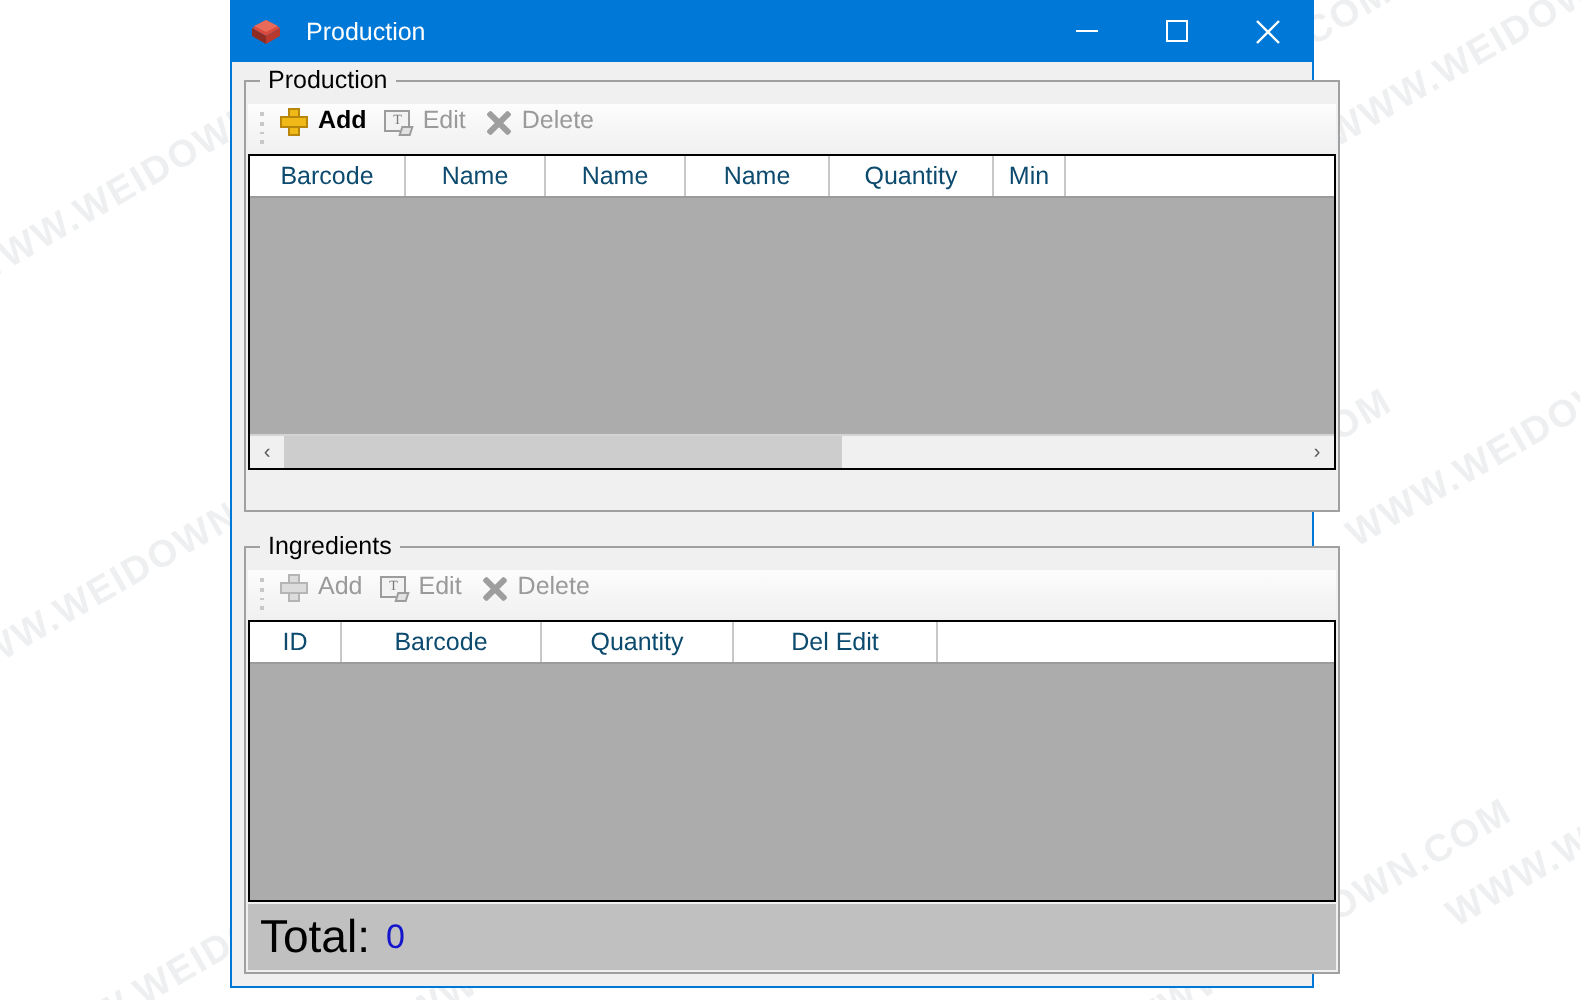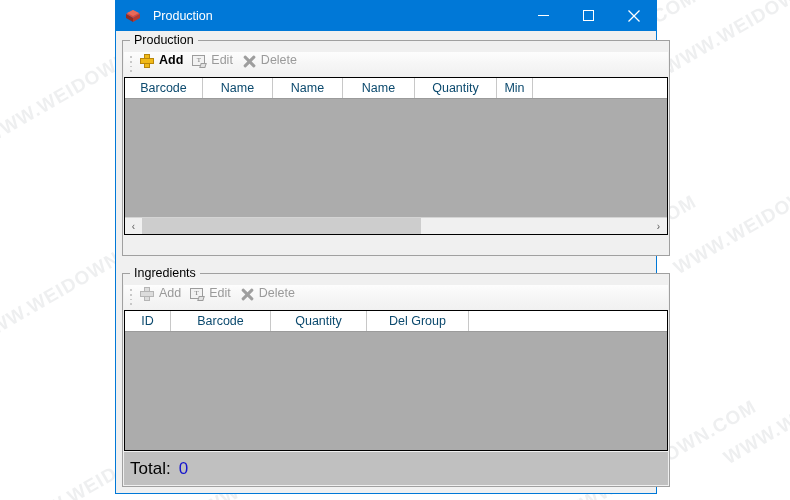--- a/index.html
+++ b/index.html
@@ -235,21 +235,21 @@
   
   #total-bar {
     position: absolute;
     left: 1px; right: 1px; bottom: 1px;
     height: 33px;
     background: #C0C0C0;
     display: flex;
     align-items: center;
     box-sizing: border-box;
   }
-  #total-label { font-size: 17px; color: #000000; margin-left: 6px; }
+  #total-label { font-size: 23px; color: #000000; margin-left: 6px; }
   #total-value { font-size: 17px; color: #1414CD; margin-left: 8px; }
 </style>
 </head>
 <body>
 
 <div id="page">
 
   <div id="watermark-layer">
       <div class="wm" style="left: -20px; top: 130px;">WWW.WEIDOWN.COM</div>
       <div class="wm" style="left: 150px; top: 80px;">WWW.WEIDOWN.COM</div>
@@ -384,21 +384,21 @@
           </span>
           <span>Delete</span>
         </div>
       </div>
 
       <div class="grid" id="grid-ingredients">
         <div class="hdr-row" id="ingr-header">
             <div class="hdr-cell" style="width: 46px;">ID</div>
             <div class="hdr-cell" style="width: 100px;">Barcode</div>
             <div class="hdr-cell" style="width: 96px;">Quantity</div>
-            <div class="hdr-cell" style="width: 102px;">Del Group</div>
+            <div class="hdr-cell" style="width: 102px;">Del Edit</div>
           </div>
         <div class="grid-body" id="ingr-body" style="height: 118px; background: rgb(172, 172, 172);"></div>
       </div>
 
       <div id="total-bar">
         <span id="total-label">Total:</span>
         <span id="total-value" style="color: rgb(20, 20, 205);">0</span>
       </div>
     </div>
 

